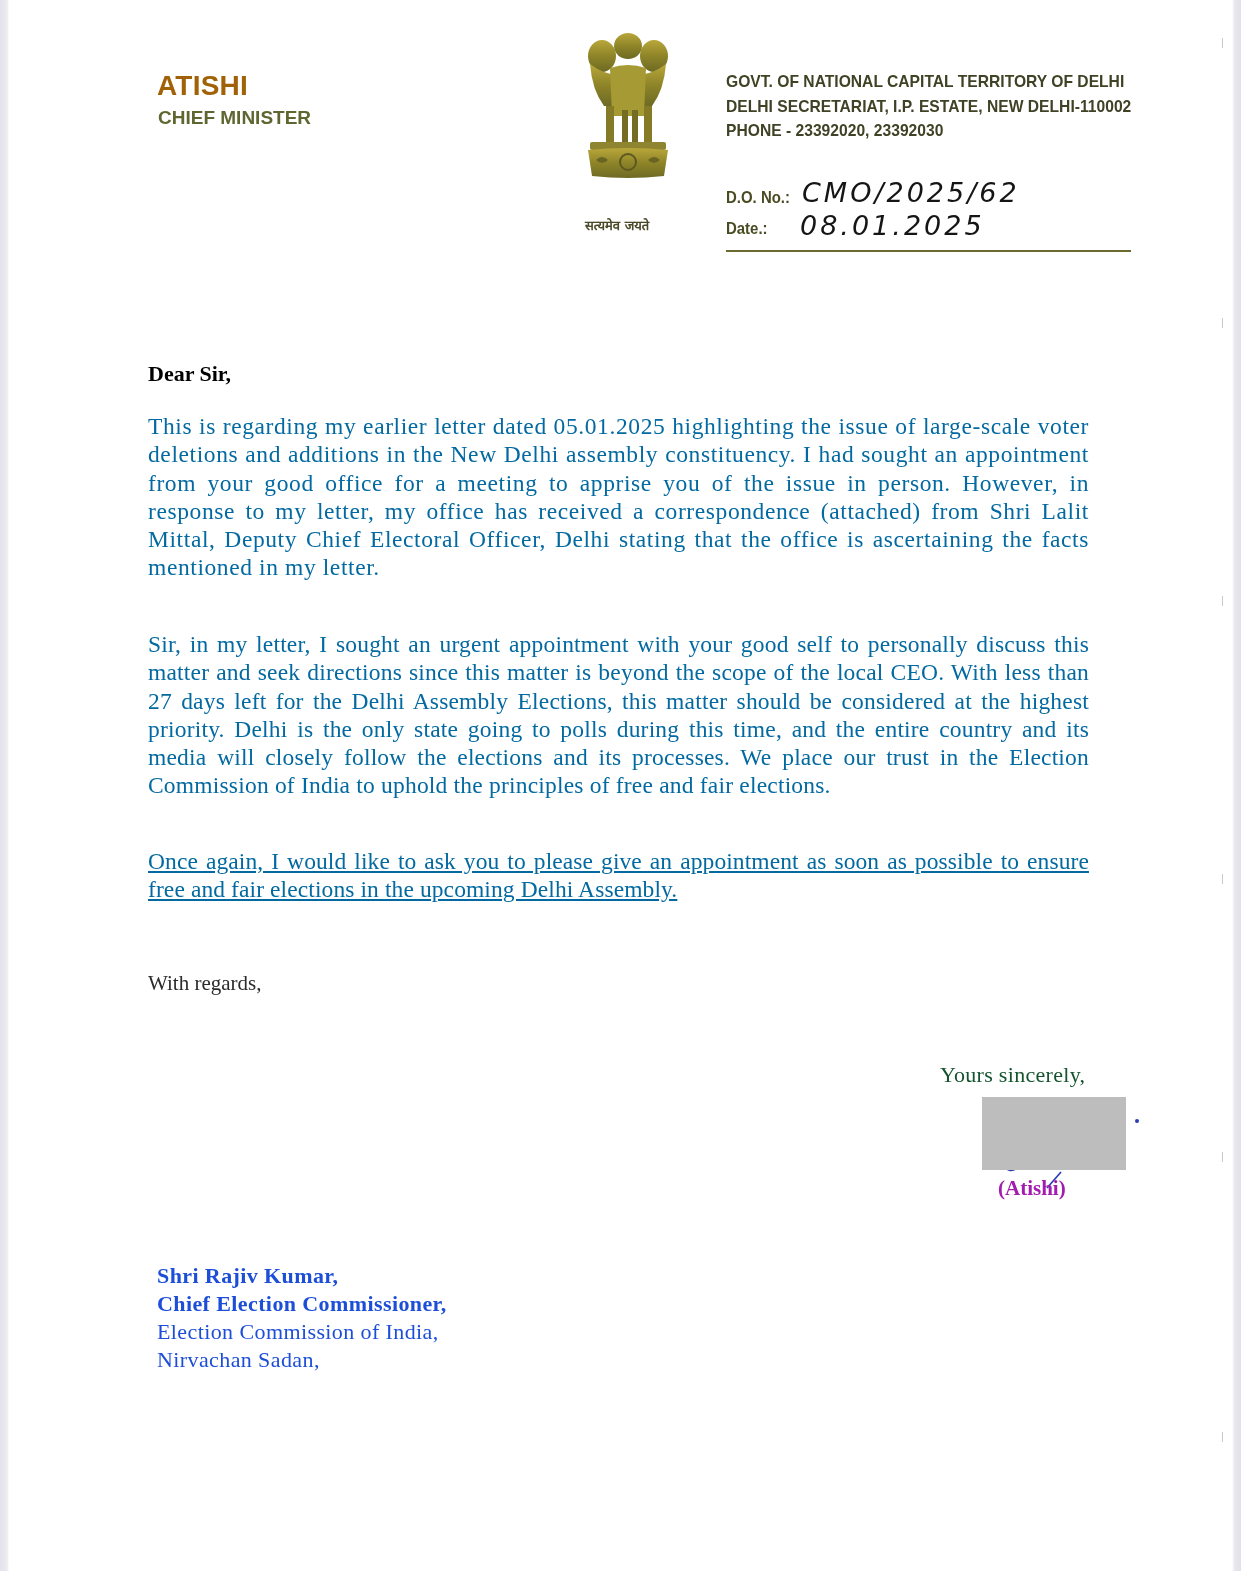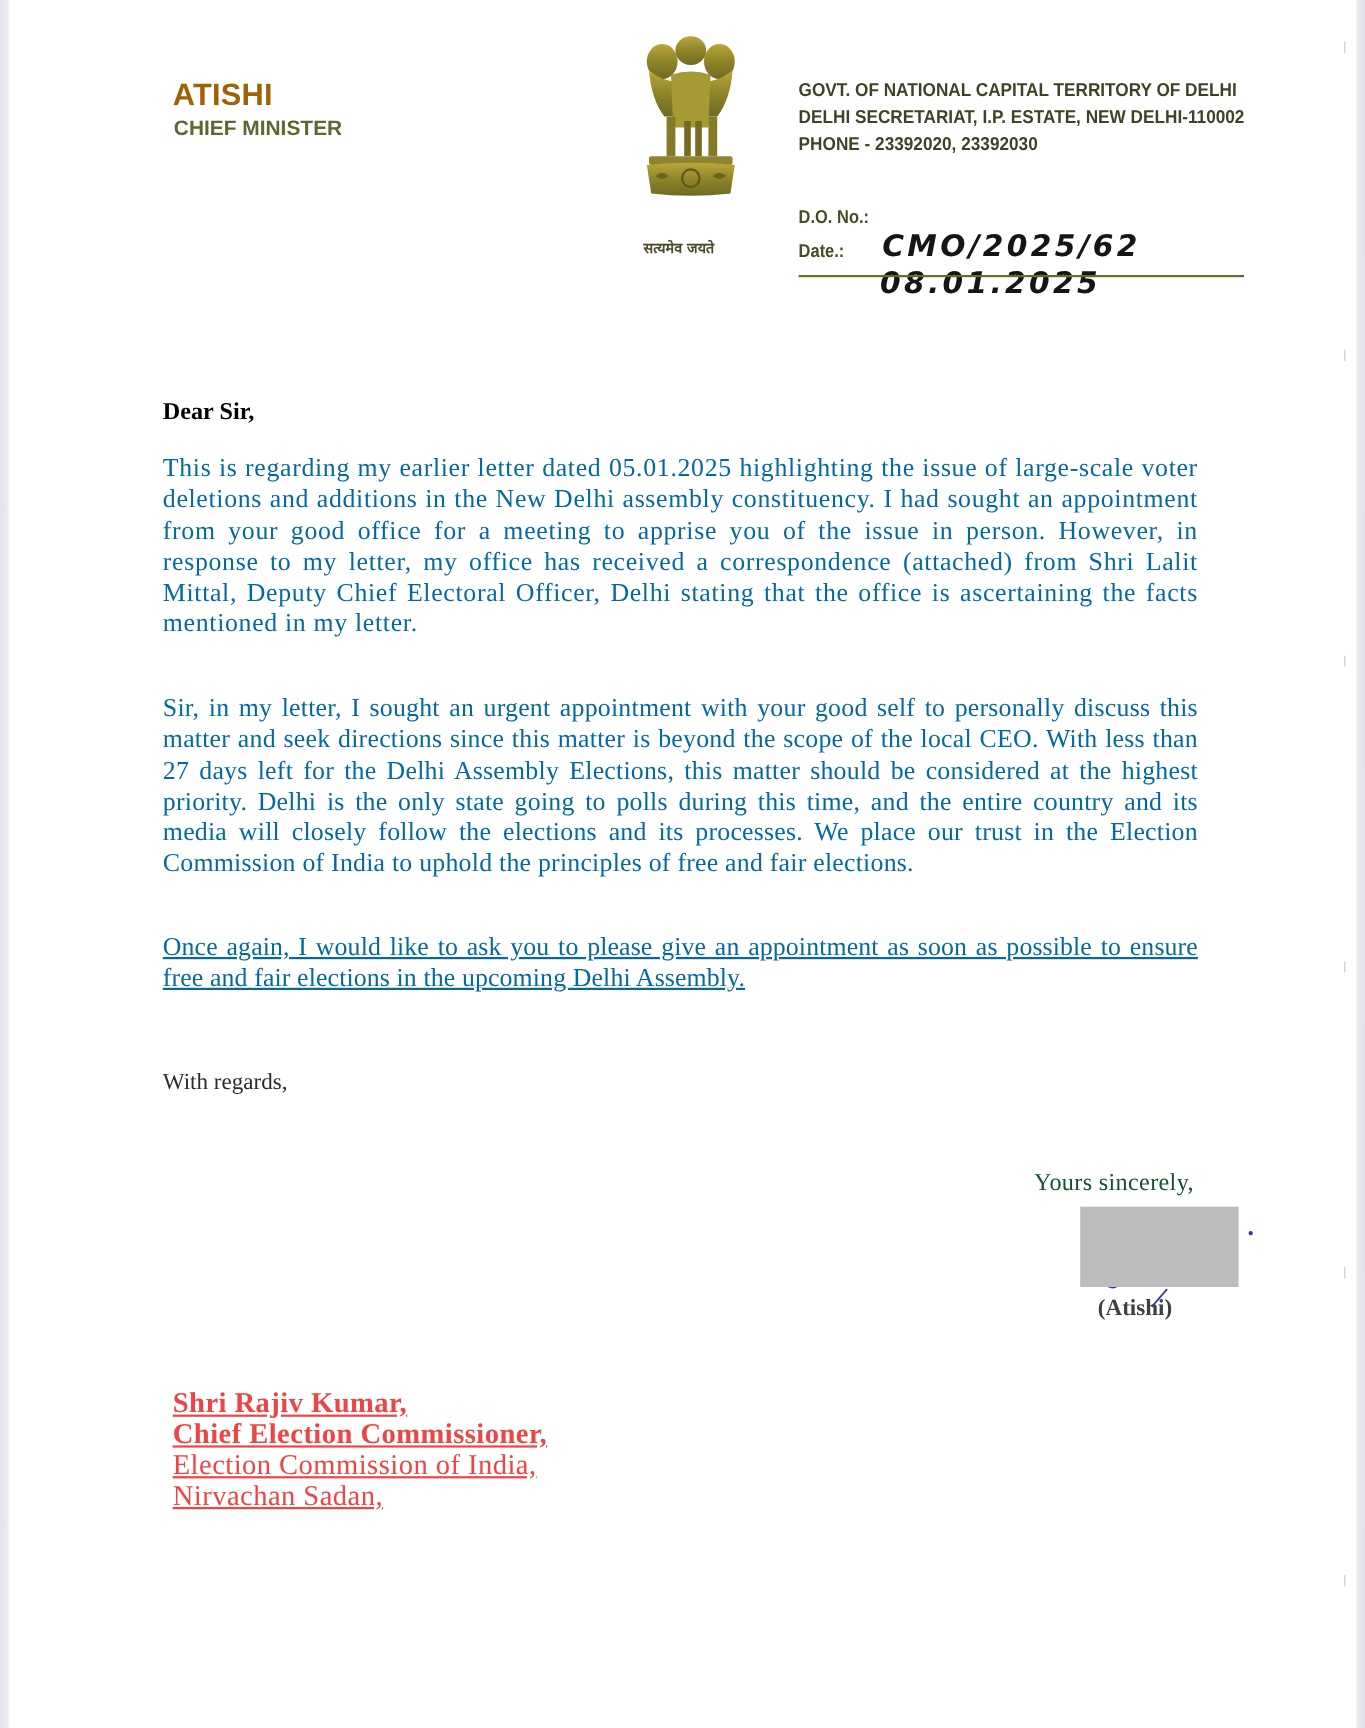--- a/index.html
+++ b/index.html
@@ -65,22 +65,21 @@
       color: #494c22;
       transform: scaleX(0.88);
       transform-origin: left top;
     }
     .ref-value {
       position: absolute;
       font-family: "DejaVu Sans", sans-serif;
       font-size: 27px; color: #151515;
       letter-spacing: 3px;
       font-style: italic;
-      font-weight: bold;
-      margin-top: 32px;
+      font-weight: normal;
     }
     .header-rule {
       position: absolute; left: 726px; top: 250px; width: 405px; height: 2px;
       background: #6a6a2e;
     }
 
     
     .salutation {
       position: absolute; left: 148px; top: 361px;
       font-weight: bold; font-size: 22px; color: #000000;
@@ -107,29 +106,28 @@
     }
     .signature-stroke {
       position: absolute; left: 995px; top: 1160px; width: 110px; height: 45px;
     }
     .ink-dot {
       position: absolute; left: 1135px; top: 1119px; width: 4px; height: 4px;
       border-radius: 50%; background: #2c3cb4;
     }
     .signatory {
       position: absolute; left: 998px; top: 1176px;
-      font-weight: bold; font-size: 21px; color: #404040;
+      font-weight: bold; font-size: 21px; color: #a21caf;
     }
 
     
     .addressee {
       position: absolute; left: 157px; top: 1262px;
-      font-size: 26px; line-height: 28px; color: #ef4444;
+      font-size: 22px; line-height: 28px; color: #1d4ed8;
       letter-spacing: 0.4px;
-      text-decoration: underline;
     }
     .addressee .bold { font-weight: bold; }
     .addressee div { white-space: nowrap; }
   </style>
 </head>
 <body>
 
 <div class="edge-left"></div>
 <div class="edge-right"></div>
 <div class="margin-mark" style="right:14px; top:38px;"></div>

